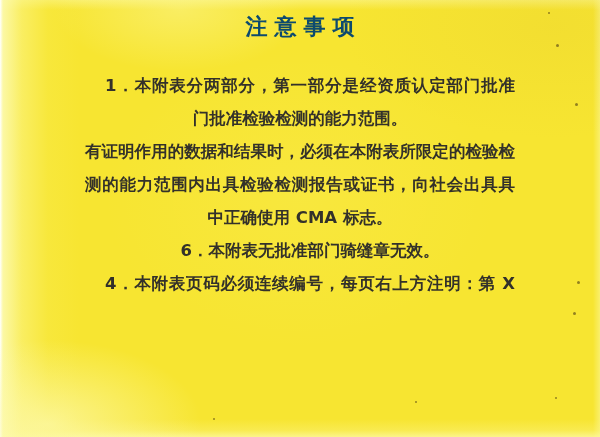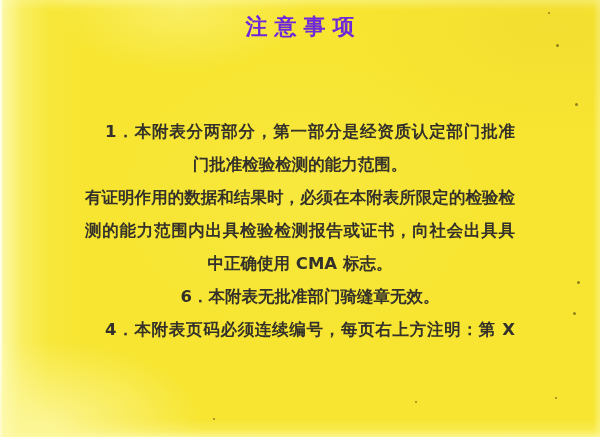--- a/index.html
+++ b/index.html
@@ -43,32 +43,31 @@
     top: 13px;
     left: 0;
     width: 100%;
     margin: 0;
     text-align: center;
     font-size: 22px;
     line-height: 27px;
     font-weight: bold;
     letter-spacing: 7px;
     text-indent: 7px;
-    color: #6d28d9;
+    color: #0c4a6e;
   }
   .body-block {
     position: absolute;
     left: 85px;
     top: 69px;
     width: 430px;
     color: #33312a;
     font-size: 16.5px;
     font-weight: 600;
     line-height: 33px;
-    margin-top: 46px;
   }
   .line {
     height: 33px;
     white-space: nowrap;
     text-align: center;
   }
   .line.justify {
     white-space: normal;
     text-align: justify;
     text-align-last: justify;

